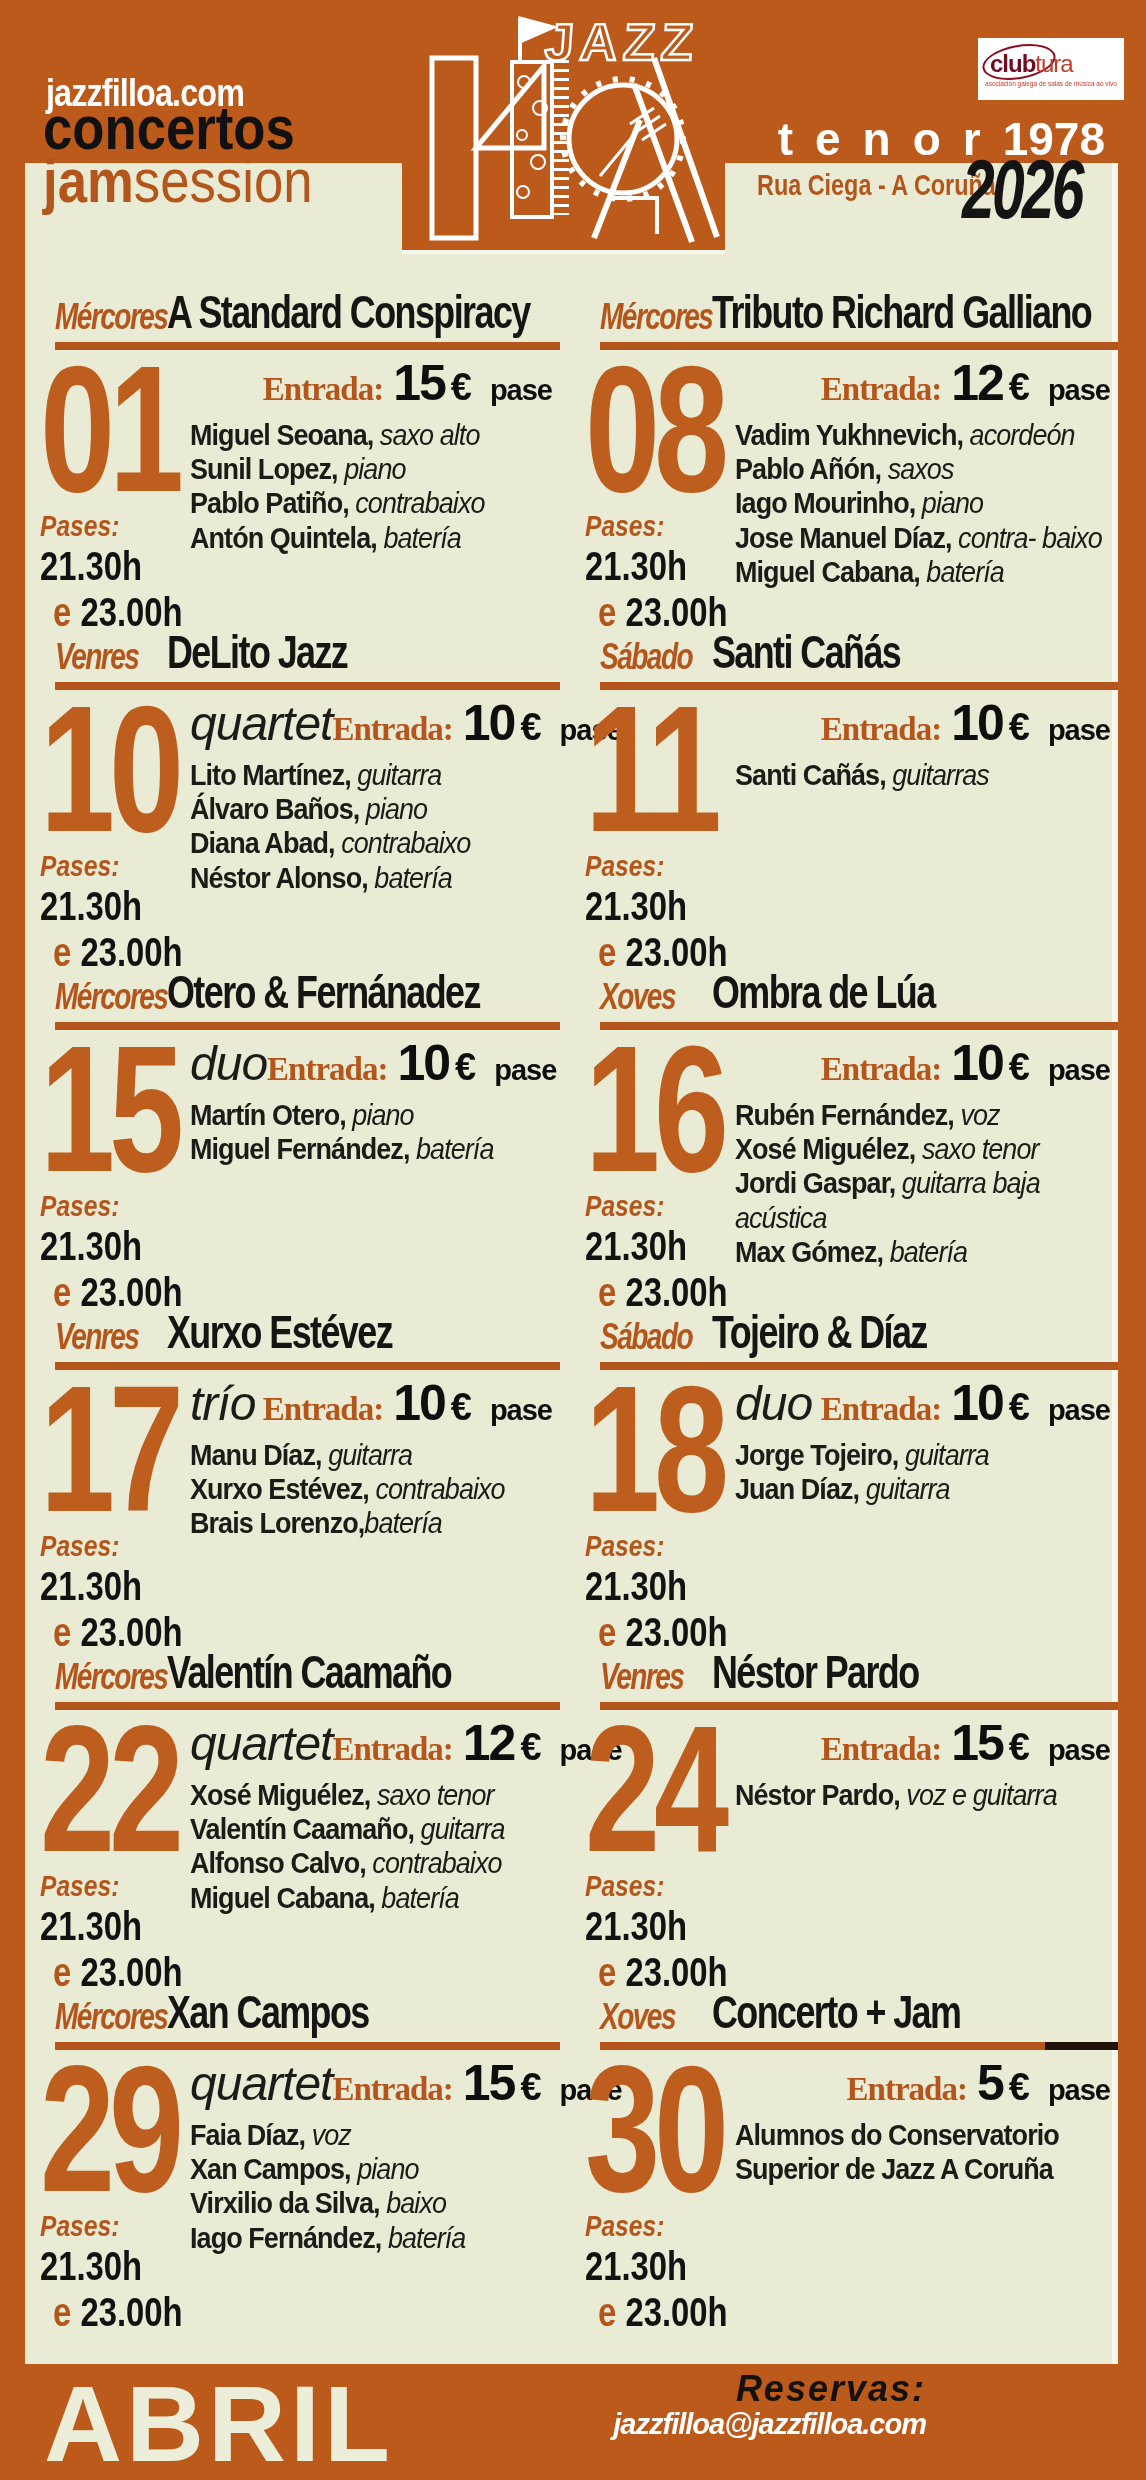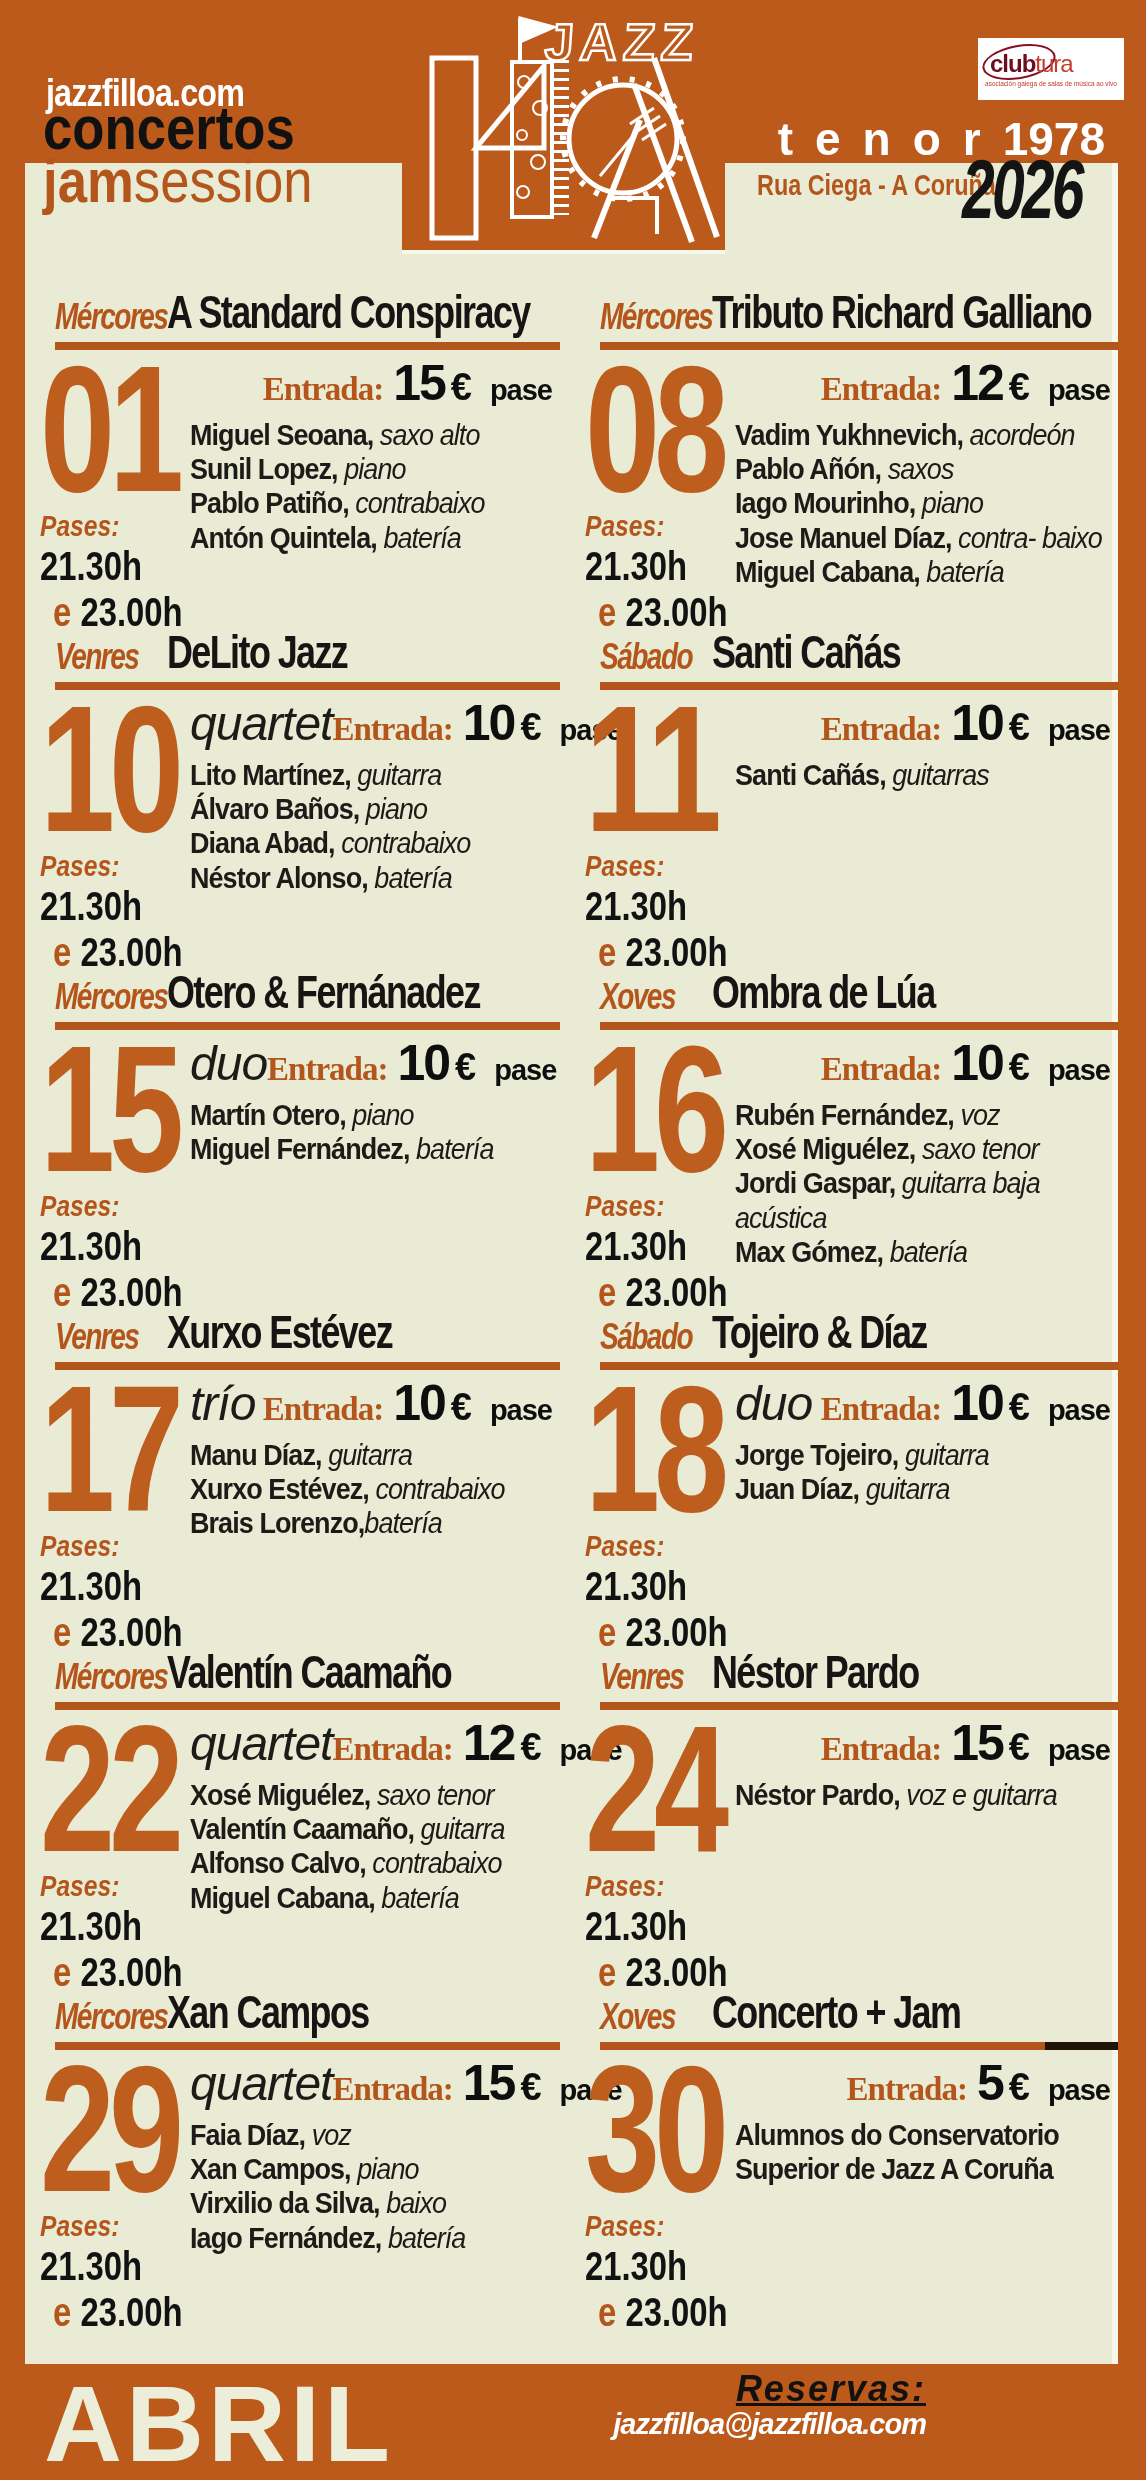--- a/index.html
+++ b/index.html
@@ -77,21 +77,21 @@
   .entrada .pase{font-weight:bold;font-size:29px;letter-spacing:-1px;color:#0e0e0e;margin-left:18px;}
   .musicians{margin-top:6px;font-size:29px;letter-spacing:-1px;line-height:1.18;color:#1c1b18;
         width:107.5%;transform:scaleX(.93);transform-origin:left top;}
   .mname{font-weight:bold;}
   .mrole{font-style:italic;}
   
   .footer{position:absolute;left:0;bottom:0;width:962px;height:116px;background:var(--bg-orange);}
   .month{position:absolute;left:44px;bottom:4px;color:#eceed9;font-weight:bold;font-size:108px;
         letter-spacing:4px;line-height:.95;white-space:nowrap;}
   .reservas{position:absolute;right:36px;top:4px;color:#141210;font-weight:bold;font-style:italic;
-        font-size:36px;letter-spacing:2px;white-space:nowrap;text-decoration:underline;}
+        font-size:36px;letter-spacing:2px;white-space:nowrap;}
   .email{position:absolute;right:36px;top:44px;color:#fff;font-weight:bold;font-style:italic;
         font-size:29px;letter-spacing:-1px;text-align:right;white-space:nowrap;}
 </style>
 </head>
 <body>
 
 <div class="panel"></div>
 
 <div class="site">jazzfilloa.com</div>
 <div class="concertos">concertos</div>

